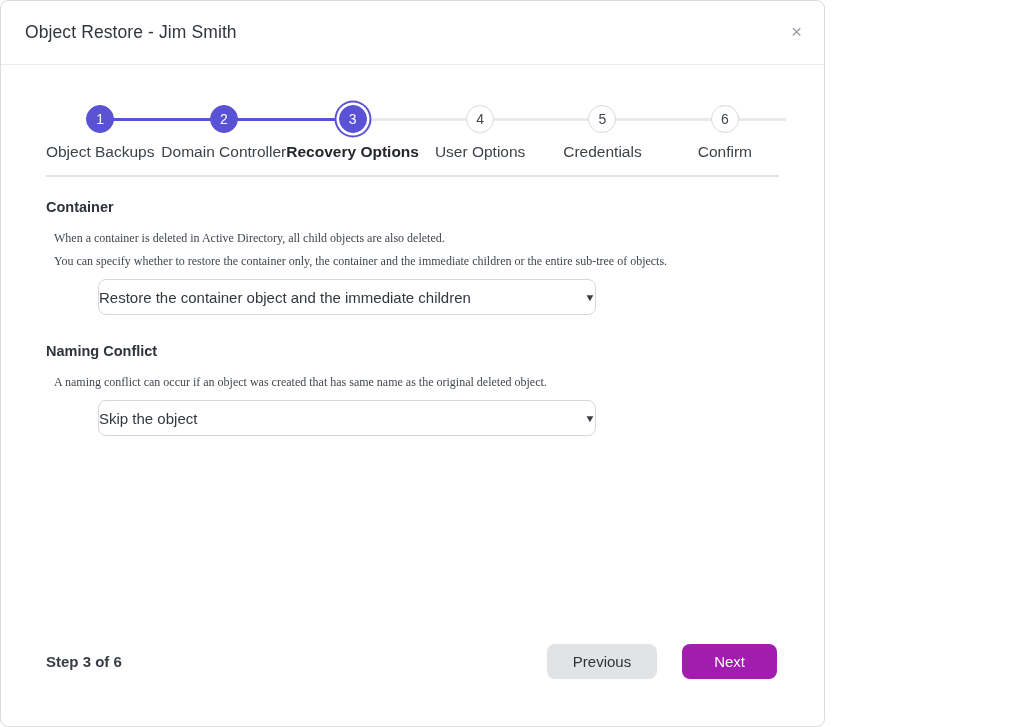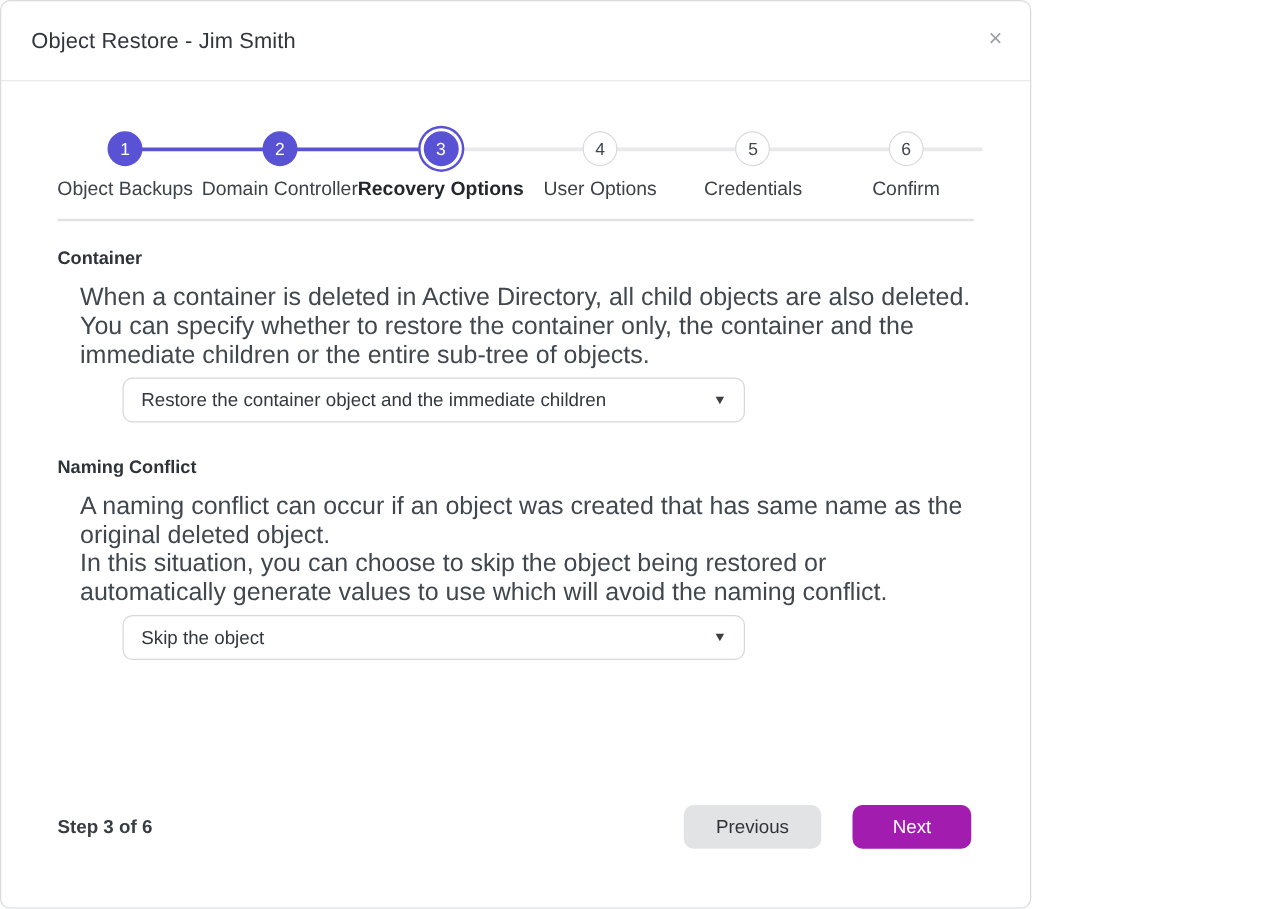--- a/index.html
+++ b/index.html
@@ -97,31 +97,31 @@
   .content {
     flex: 1 1 auto;
     padding: 22px 45px 0;
   }
   .section { margin-bottom: 28px; }
   .section-heading {
     font-size: 14.5px; font-weight: 700; color: #2e333a;
     margin-bottom: 12px;
   }
   .section-desc {
-    margin-left: 18px;
-    font-size: 20px; line-height: 23px; color: #40474e;
+    margin-left: 8px;
+    font-size: 12px; line-height: 23px; color: #40474e; font-family: Liberation Serif, serif;
   }
   .select-box {
     margin: 6px 0 0 52px;
     width: 498px; height: 36px;
     border: 1px solid #d6d8db;
     border-radius: 8px;
     background: #fff;
     display: flex; align-items: center; justify-content: space-between;
-    padding: 0 14px;
+    padding: 0 0;
     font-size: 15px; color: #33383e;
     cursor: pointer;
   }
   .caret {
     font-size: 10px; color: #3c4045;
     transform: scaleX(1.15);
   }
   
   .footer {
     flex: 0 0 auto;
@@ -189,21 +189,20 @@
       <div class="select-box">
         <span>Restore the container object and the immediate children</span>
         <span class="caret">▼</span>
       </div>
     </div>
 
     <div class="section">
       <div class="section-heading">Naming Conflict</div>
       <div class="section-desc">
         <div>A naming conflict can occur if an object was created that has same name as the original deleted object.</div>
-        <div>In this situation, you can choose to skip the object being restored or automatically generate values to use which will avoid the naming conflict.</div>
       </div>
       <div class="select-box">
         <span>Skip the object</span>
         <span class="caret">▼</span>
       </div>
     </div>
 
   </div>
 
   <div class="footer">

